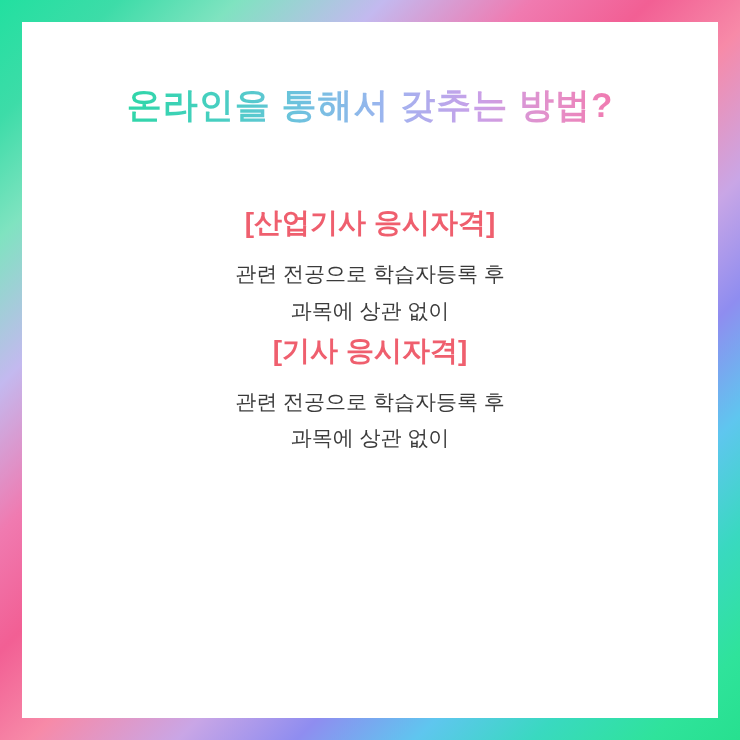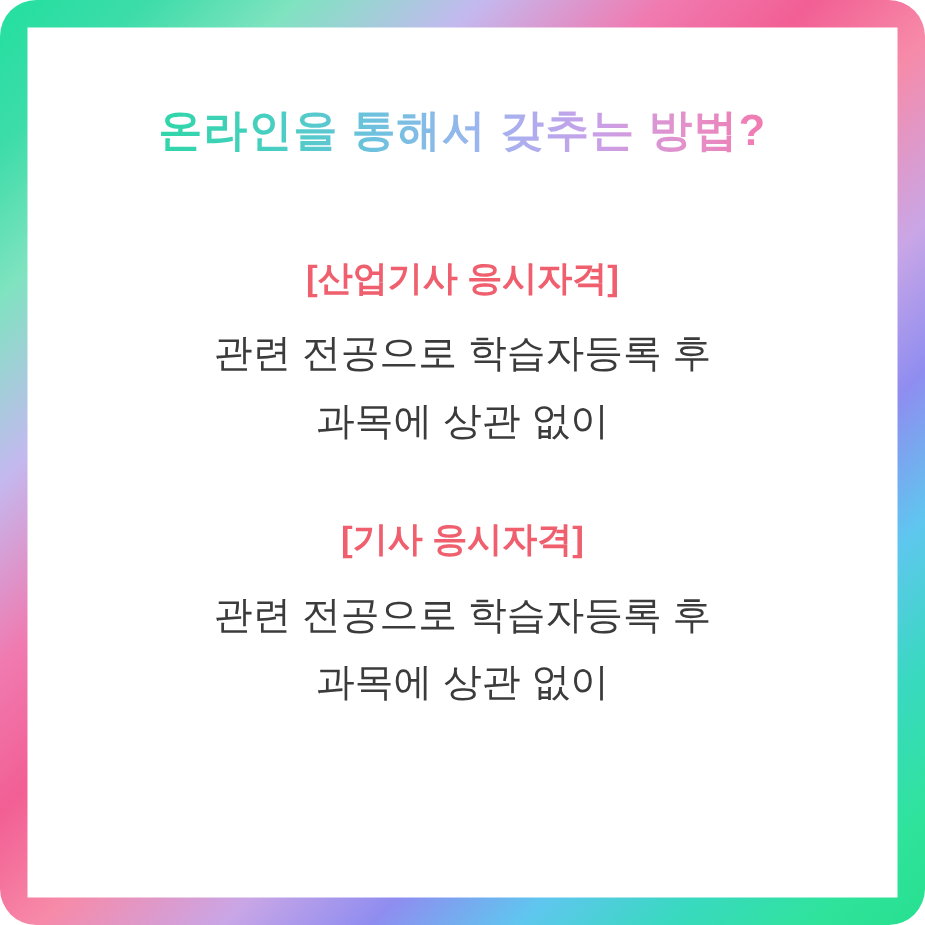--- a/index.html
+++ b/index.html
@@ -31,21 +31,20 @@
         #f25f94 44%,
         #f78aa8 52%,
         #c9a6e6 62%,
         #8f8df0 70%,
         #5fc6ef 78%,
         #39d9c0 86%,
         #2fe39b 94%,
         #27e08f 100%
       );
     padding: 22px;
-    border-radius: 29px;
   }
   .card-inner {
     position: relative;
     width: 100%;
     height: 100%;
     background: #ffffff;
     box-sizing: border-box;
     display: flex;
     flex-direction: column;
     align-items: center;
@@ -71,33 +70,33 @@
     background-clip: text;
     color: transparent;
     -webkit-text-fill-color: transparent;
   }
 
   .block {
     text-align: center;
     width: 100%;
   }
   .block.first { margin-top: 76px; }
-  .block.second { margin-top: 46px; }
+  .block.second { }
 
   .block-heading {
     color: #ef5f6e;
     font-size: 28px;
     font-weight: bold;
     line-height: 1.5;
     margin-bottom: 12px;
     text-align: center;
   }
   .block-line {
     color: #3b3b3b;
-    font-size: 31px;
+    font-size: 21px;
     line-height: 1.75;
   }
   .block-line.last {
     margin-top: 4px;
   }
   .hl {
     color: #ef5f6e;
     font-weight: bold;
   }
 </style>

